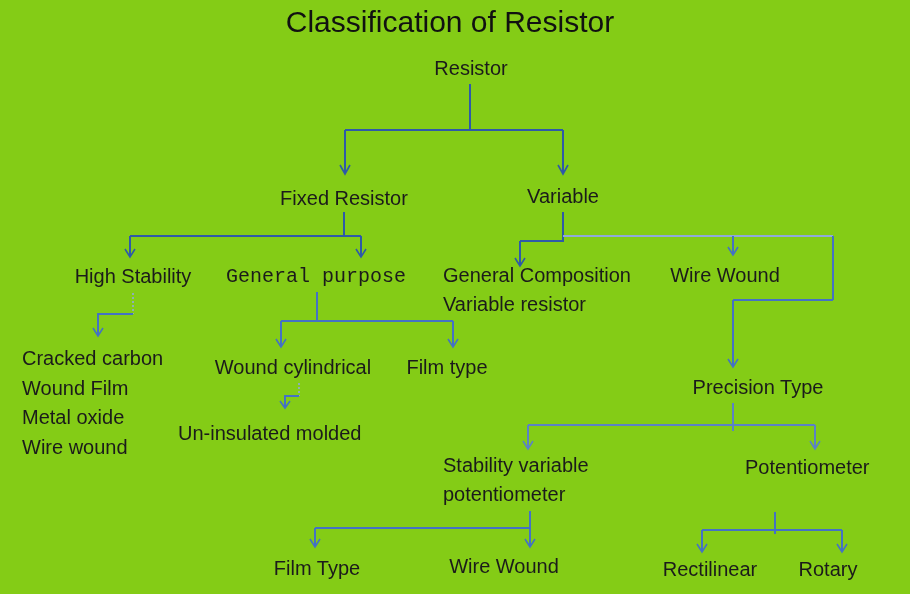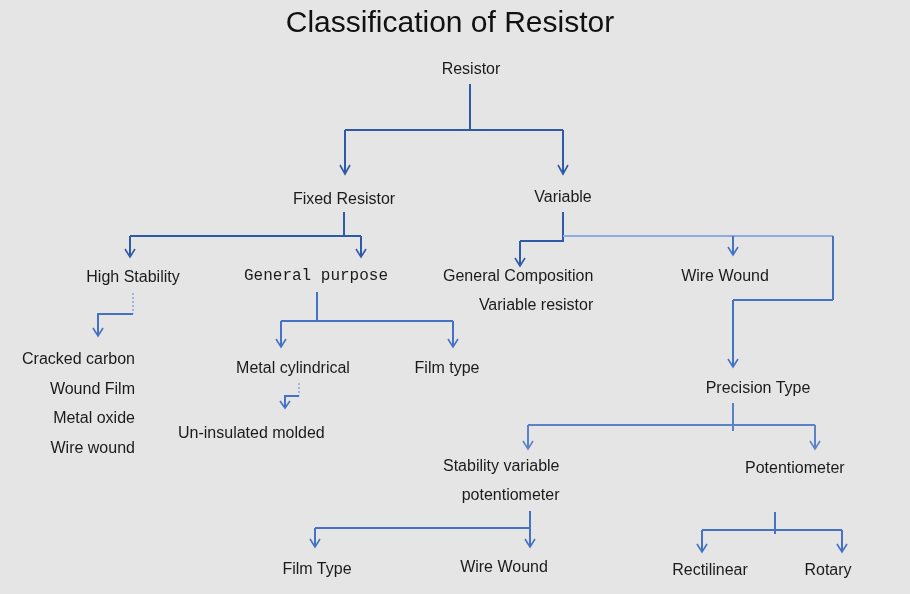--- a/index.html
+++ b/index.html
@@ -1,35 +1,34 @@
 <!DOCTYPE html>
 <html><head>
 <meta charset="utf-8">
 <style>
   html,body{margin:0;padding:0;background:#ffffff;}
   #canvas{
     position:relative;
     width:910px;height:594px;
-    background:#e5e5e5;
+    background:#84cc16;
     font-family:"Liberation Sans",sans-serif;
     color:#1b1b1b;
     overflow:hidden;
-    text-align:right;
   }
   .title{
     position:absolute;
     font-size:30px;
     line-height:36px;
     white-space:nowrap;
     transform:translateX(-50%);
     color:#111111;
   }
   .node{
     position:absolute;
-    font-size:16px;
+    font-size:20px;
     line-height:29px;
     white-space:nowrap;
   }
   .center{transform:translateX(-50%);}
   svg.wires{position:absolute;left:0;top:0;}
   svg.wires path{fill:none;stroke-width:2;stroke-linecap:butt;stroke-linejoin:miter;}
   svg.wires path.head{stroke-width:1.6;}
   svg.wires path.dash{stroke-dasharray:2 2;stroke-width:1.6;}
 </style>
 </head>
@@ -116,21 +115,21 @@
 
   <div class="node center" style="left:316px;top:262px;font-family:Liberation Mono, monospace;">General purpose</div>
 
   <div class="node" style="left:22px;top:344px;line-height:29.5px;">
     <div>Cracked carbon</div>
     <div>Wound Film</div>
     <div>Metal oxide</div>
     <div>Wire wound</div>
   </div>
 
-  <div class="node center" style="left:293px;top:353px;">Metal cylindrical</div>
+  <div class="node center" style="left:293px;top:353px;">Wound cylindrical</div>
 
   <div class="node center" style="left:447px;top:353px;">Film type</div>
 
   <div class="node" style="left:178px;top:418px;line-height:30px;">
     <div>Un-insulated molded</div>
   </div>
 
   <div class="node" style="left:443px;top:261px;">
     <div>General Composition</div>
     <div>Variable resistor</div>

